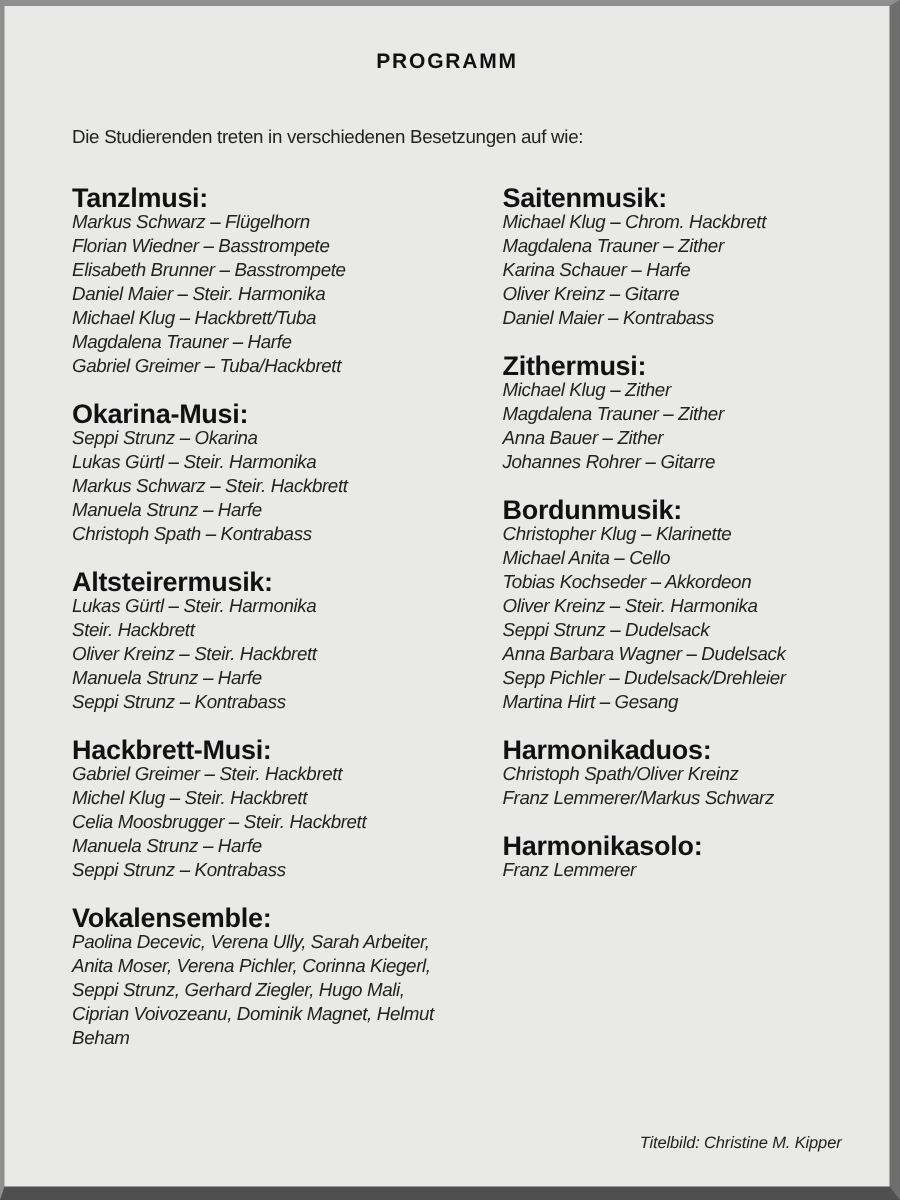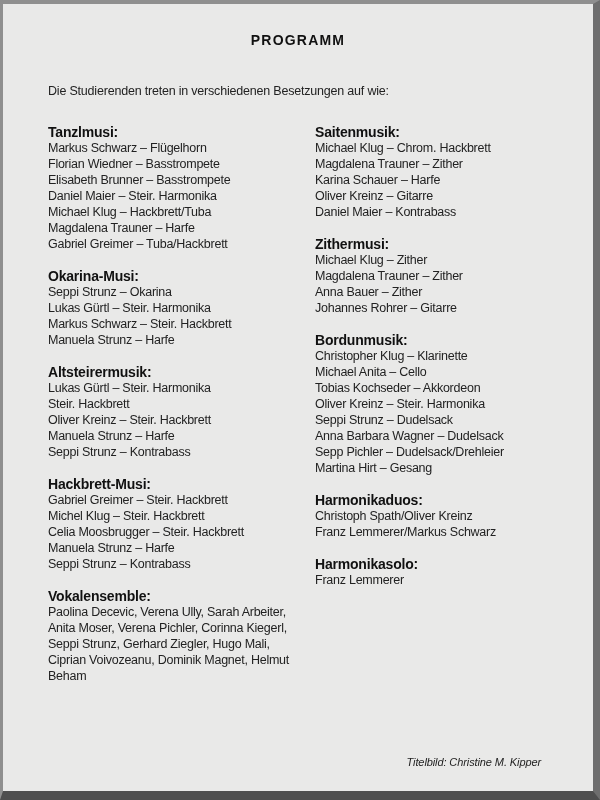--- a/index.html
+++ b/index.html
@@ -34,39 +34,40 @@
     margin: 36px 0 16px 45px;
     font-size: 12.5px;
     letter-spacing: -0.2px;
     color: #222;
   }
   .cols {
     display: flex;
     margin: 26px 0 0 45px;
   }
   .col-left  { width: 267px; flex: 0 0 267px; }
-  .col-right { flex: 1 1 auto; padding-right: 20px; }
+  .col-right { flex: 1 1 auto; padding-right: 20px; margin-left: 20px; }
   .section { margin: 0 0 16px 0; }
   .heading {
-    font-size: 14px;
+    font-size: 18px;
     font-weight: bold;
     line-height: 16px;
     letter-spacing: -0.2px;
     color: #111;
   }
   .line {
     font-size: 12.5px;
     line-height: 16px;
     letter-spacing: -0.25px;
     color: #222;
     white-space: nowrap;
+    font-style: italic;
   }
   .credit {
     position: absolute;
-    right: 52px;
+    right: 32px;
     bottom: 12px;
     font-size: 11px;
     font-style: italic;
     letter-spacing: -0.1px;
     color: #222;
   }
 </style>
 </head>
 <body>
 
@@ -87,20 +88,21 @@
             <div class="line">Gabriel Greimer – Tuba/Hackbrett</div>
           </div>
   </div>
         <div class="section">
     <div class="heading">Okarina-Musi:</div>
     <div>
             <div class="line">Seppi Strunz – Okarina</div>
             <div class="line">Lukas Gürtl – Steir. Harmonika</div>
             <div class="line">Markus Schwarz – Steir. Hackbrett</div>
             <div class="line">Manuela Strunz – Harfe</div>
+            <div class="line">Christoph Spath – Kontrabass</div>
           </div>
   </div>
         <div class="section">
     <div class="heading">Altsteirermusik:</div>
     <div>
             <div class="line">Lukas Gürtl – Steir. Harmonika</div>
             <div class="line">Steir. Hackbrett</div>
             <div class="line">Oliver Kreinz – Steir. Hackbrett</div>
             <div class="line">Manuela Strunz – Harfe</div>
             <div class="line">Seppi Strunz – Kontrabass</div>

